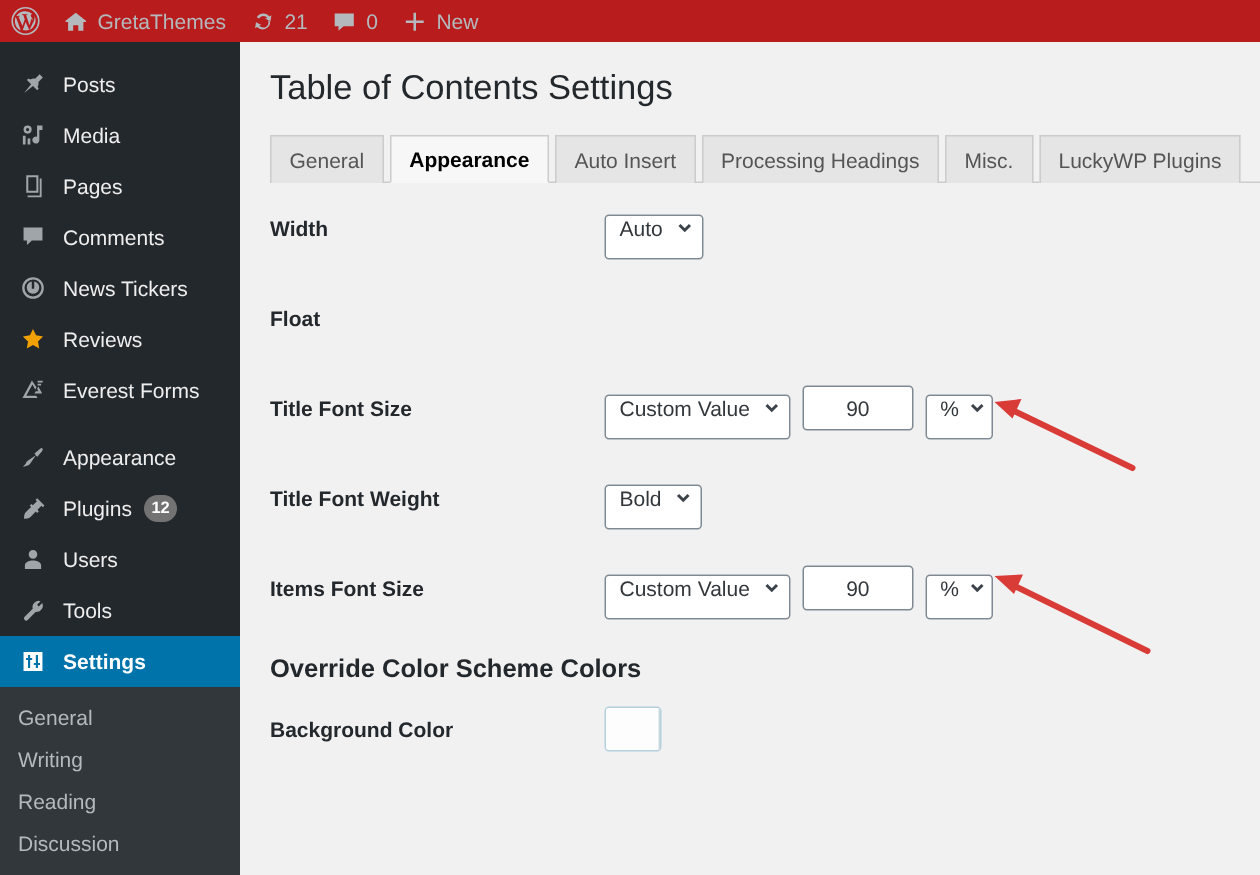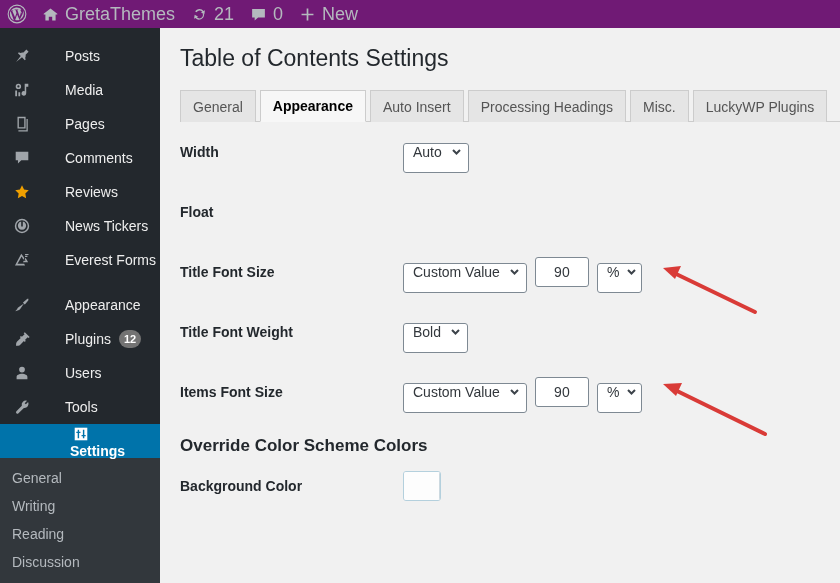--- a/index.html
+++ b/index.html
@@ -8,24 +8,24 @@
     overflow: hidden;
     background: #f1f1f1;
     font-family: "Liberation Sans", sans-serif;
     -webkit-font-smoothing: antialiased;
   }
 
   
   #adminbar {
     position: absolute; top: 0; left: 0;
     width: 840px; height: 28px;
-    background: #701a75;
+    background: #b91c1c;
     display: flex; align-items: center;
     color: #b4b9be;
-    font-size: 18px;
+    font-size: 14px;
     z-index: 30;
     text-align: right;
   }
   .ab-item {
     display: flex; align-items: center; gap: 6px;
     height: 28px; padding: 0 8px;
     color: #b4b9be; white-space: nowrap;
   }
   .ab-item.first { padding-left: 7px; padding-right: 7px; }
   .ab-label { line-height: 1; position: relative; top: 0px; }
@@ -50,29 +50,28 @@
     font-size: 14px;
     white-space: nowrap;
   }
   .menu-item .mi-ico {
     width: 20px; height: 20px;
     margin-right: 10px;
     flex: 0 0 20px;
     display: flex; align-items: center; justify-content: center;
   }
   .menu-item .mi-ico svg { width: 18px; height: 18px; fill: #a0a5aa; display:block; }
-  .menu-item .mi-label { line-height: 1; margin-left: 23px; }
+  .menu-item .mi-label { line-height: 1; }
 
   .menu-sep { height: 11px; }
 
   .menu-item.current {
     background: #0073aa;
     color: #fff;
     font-weight: 600;
-    flex-direction: column;
   }
   .menu-item.current .mi-ico svg { fill: #fff; }
   .menu-item.current::after {
     content: "";
     position: absolute; right: -8px; top: 50%;
     margin-top: -8px;
     border: 8px solid transparent;
     border-right-color: #f1f1f1;
   }
   .menu-item.star .mi-ico svg { fill: #f0a000; }
@@ -183,21 +182,21 @@
 
   .w-width  { width: 125px; }
   .w-float  { width: 152px; }
   .w-custom { width: 126px; }
   .w-weight { width: 105px; }
   .w-scheme { width: 155px; }
   .w-unit   { width: 55px; padding-left: 9px; padding-right: 22px; }
   .w-unit + .chev, .unit-wrap .chev { right: 6px; }
 
   input.num {
-    width: 54px; height: 30px;
+    width: 74px; height: 30px;
     background: #fff;
     border: 1px solid #7e8993;
     border-radius: 3px;
     color: #32373c;
     font-family: "Liberation Sans", sans-serif;
     font-size: 14px;
     text-align: center;
     padding: 0 4px;
   }
 
@@ -312,36 +311,36 @@
 
   <div class="menu-item">
     <span class="mi-ico">
       <svg viewBox="0 0 20 20">
           <path d="M3 3h14v9.5H9.2L5.5 16v-3.5H3z"></path>
         </svg>
     </span>
     <span class="mi-label">Comments</span>
   </div>
 
+  <div class="menu-item">
+    <span class="mi-ico">
+      <svg viewBox="0 0 20 20">
+          <path d="M10 2a8 8 0 1 0 0 16 8 8 0 0 0 0-16zm0 1.7a6.3 6.3 0 1 1 0 12.6A6.3 6.3 0 0 1 10 3.7zm.9 1.4v5.5h-1.8V5.1a4.6 4.6 0 1 0 1.8 0z"></path>
+        </svg>
+    </span>
+    <span class="mi-label">News Tickers</span>
+  </div>
+
   <div class="menu-item star">
     <span class="mi-ico">
       <svg viewBox="0 0 20 20">
           <path d="m10 2.6 2.3 4.7 5.2.8-3.8 3.7.9 5.2-4.6-2.5-4.6 2.5.9-5.2L2.5 8.1l5.2-.8z"></path>
         </svg>
     </span>
     <span class="mi-label">Reviews</span>
-  </div>
-
-  <div class="menu-item">
-    <span class="mi-ico">
-      <svg viewBox="0 0 20 20">
-          <path d="M10 2a8 8 0 1 0 0 16 8 8 0 0 0 0-16zm0 1.7a6.3 6.3 0 1 1 0 12.6A6.3 6.3 0 0 1 10 3.7zm.9 1.4v5.5h-1.8V5.1a4.6 4.6 0 1 0 1.8 0z"></path>
-        </svg>
-    </span>
-    <span class="mi-label">News Tickers</span>
   </div>
 
   <div class="menu-item">
     <span class="mi-ico">
       <svg viewBox="0 0 20 20">
           <path d="M9.2 3 2.2 16h11.2l-1-1.7H5L9.6 6l2 3.6 1-1.7zM14 7.4l-1 1.7 1 1.8h-2l-1 1.7h5.8z"></path>
           <path d="M13.4 3.2h3.8v1.3h-3.8zM13.4 5.4h2.6v1.2h-2.6z"></path>
         </svg>
     </span>
     <span class="mi-label">Everest Forms</span>

